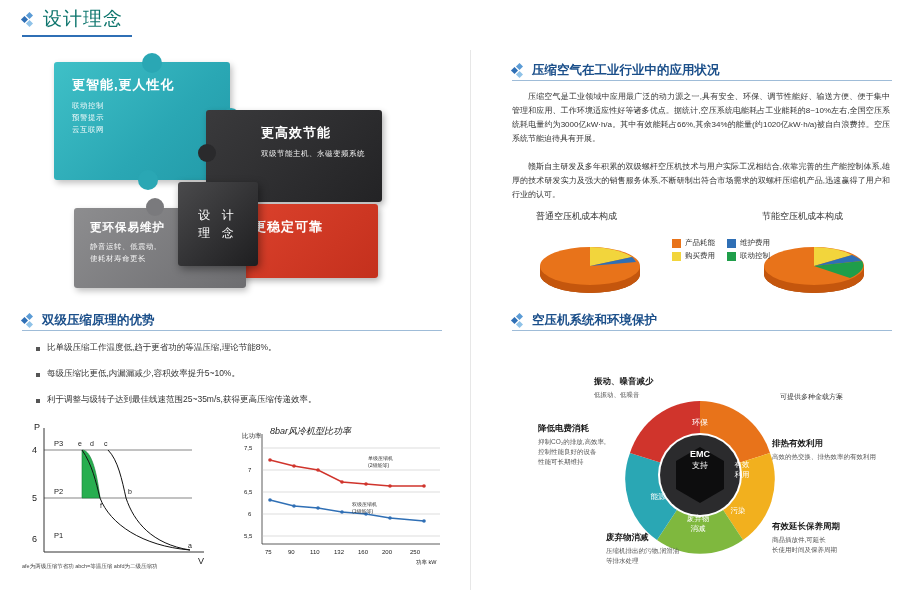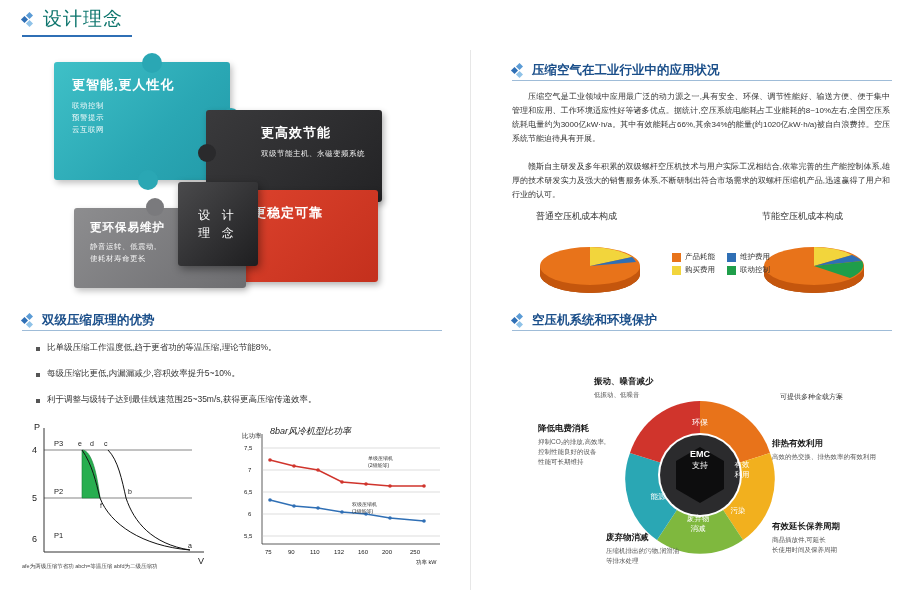--- a/index.html
+++ b/index.html
@@ -43,21 +43,21 @@
     padding:14px 0 0 18px;box-sizing:border-box;
     box-shadow:2px 3px 6px rgba(0,0,0,.25);
   }
   .pz-dark{
     left:160px;top:48px;width:176px;height:92px;
     background:linear-gradient(135deg,#3a3a3c 0%,#232325 100%);
     padding:14px 0 0 55px;box-sizing:border-box;
     box-shadow:2px 3px 6px rgba(0,0,0,.3);
   }
   .pz-red{
-    left:152px;top:128px;width:180px;height:92px;
+    left:152px;top:142px;width:180px;height:74px;
     background:linear-gradient(135deg,#e0452f 0%,#c4301d 100%);
     padding:14px 0 0 55px;box-sizing:border-box;
     box-shadow:2px 3px 6px rgba(0,0,0,.3);
   }
   .pz-grey{
     left:28px;top:146px;width:172px;height:80px;
     background:linear-gradient(135deg,#8d8d8f 0%,#6d6d70 100%);
     padding:12px 0 0 16px;box-sizing:border-box;
     box-shadow:2px 3px 6px rgba(0,0,0,.25);
   }
@@ -76,21 +76,21 @@
 
   
   .para{
     position:absolute;font-size:8px;line-height:14px;color:#333;text-align:justify;
     text-indent:16px;
   }
 
   
   .pie-cap{position:absolute;font-size:9px;color:#333;}
   .pie{position:absolute;}
-  .legend{position:absolute;display:grid;grid-template-columns:auto auto;gap:3px 12px;font-size:7.5px;color:#333;margin-top:14px;}
+  .legend{position:absolute;display:grid;grid-template-columns:auto auto;gap:3px 12px;font-size:7.5px;color:#333;}
   .legend .li{display:flex;align-items:center;gap:4px;}
   .legend .sw{width:9px;height:9px;display:inline-block;}
 
   
   .bullets{position:absolute;left:36px;top:342px;width:390px;}
   .bul{display:flex;gap:7px;font-size:8.5px;color:#333;margin-bottom:14px;align-items:flex-start;}
   .bul .dot{width:4px;height:4px;background:#555;margin-top:5px;flex:0 0 auto;}
 
   
   .pv{position:absolute;left:22px;top:420px;width:190px;height:150px;}

